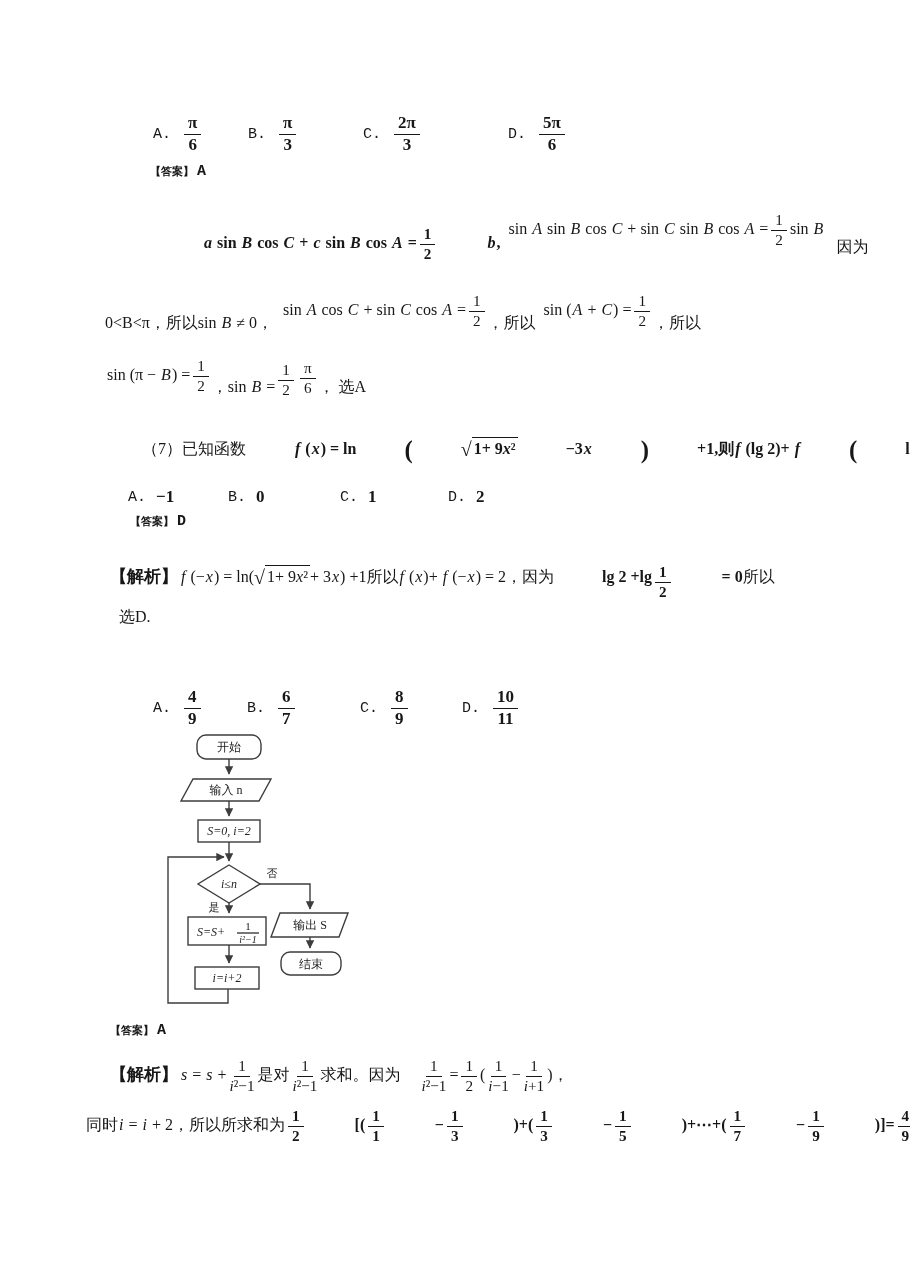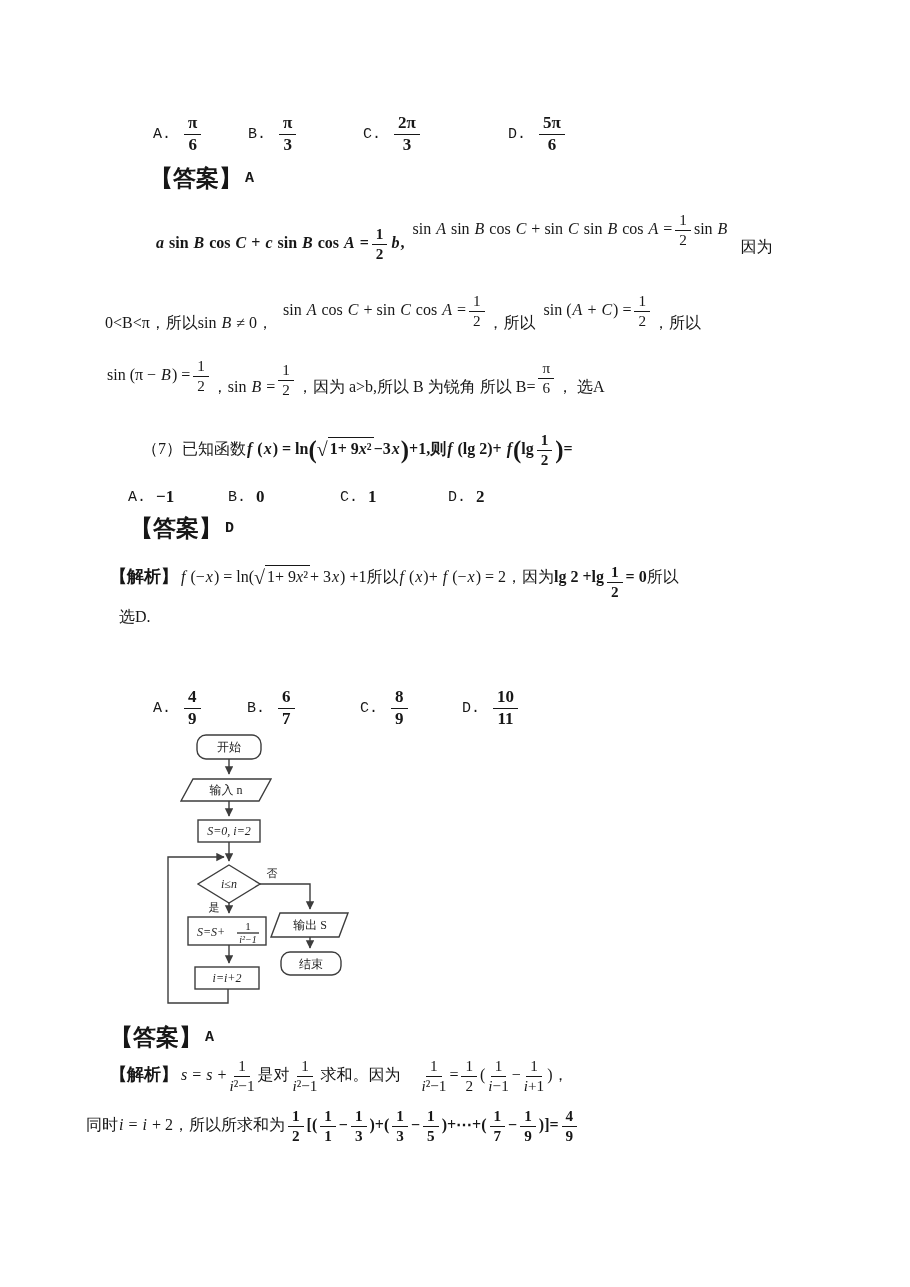--- a/index.html
+++ b/index.html
@@ -2,36 +2,36 @@
 <html><head>
 <meta charset="utf-8">
 <style>
   html,body{margin:0;padding:0;background:#e8e8e8;}
   .page{position:relative;width:910px;height:1287px;background:#ffffff;margin:0 auto;overflow:hidden;
         font-family:"Liberation Serif","DejaVu Serif",serif;color:#171717;}
   .line{position:absolute;white-space:nowrap;font-size:16px;line-height:1.35;}
   .tok{display:inline-block;}
   .math{font-family:"Liberation Serif","DejaVu Serif",serif;}
   .math i{font-style:italic;padding:0 1px;}
-  .b{font-weight:bold;}
+  .b{font-weight:bold;margin-left:48px;}
   .gap{display:inline-block;}
   .frac{display:inline-flex;flex-direction:column;align-items:center;vertical-align:middle;
         margin:0 3px;line-height:1.1;font-size:0.95em;text-align:center;}
   .frac .fn{border-bottom:1.4px solid currentColor;padding:0 4px 1px;display:block;}
   .frac .fd{padding-top:1px;display:block;}
   .sqrt{white-space:nowrap;}
   .sqrt .rsign{font-size:1.25em;vertical-align:-0.08em;}
   .sqrt .rad{display:inline-block;border-top:1.5px solid currentColor;padding:0 2px;}
   .bigp{display:inline-block;font-size:1.55em;line-height:0;vertical-align:-0.16em;}
   .optrow-item{position:absolute;display:flex;align-items:center;gap:10px;height:48px;}
   .olabel{font-family:"Liberation Mono","DejaVu Sans Mono",monospace;font-size:15px;}
   .optrow-item .frac{font-size:17px;font-weight:bold;}
   .optv{font-weight:bold;font-size:17px;}
   .ansline{position:absolute;display:flex;align-items:center;gap:3px;}
-  .anslabel{font-weight:bold;font-size:23px;}
+  .anslabel{font-weight:bold;font-size:11px;}
   .ansval{font-family:"Liberation Mono","DejaVu Sans Mono",monospace;font-size:15px;font-weight:bold;}
   .alabel{font-weight:bold;font-size:17px;margin-right:2px;}
   .flowchart{position:absolute;}
   .flowchart text{font-family:"Liberation Serif","DejaVu Serif",serif;}
 </style>
 </head>
 <body>
 
 <div class="page">
 
@@ -82,21 +82,21 @@
       </span><span class="tok">，所以</span><span class="gap" style="width: 8px;"></span><span class="tok math" style="position: relative; top: -13px;">sin (<i>A</i> + <i>C</i>) =</span><span class="frac" style="position: relative; top: -13px;">
         <span class="fn">1</span>
         <span class="fd">2</span>
       </span><span class="tok">，所以</span></div>
   <div class="line" style="left:107px;top:370px"><span class="tok math" style="position: relative; top: -12px;">sin (π − <i>B</i>) =</span><span class="frac" style="position: relative; top: -12px;">
         <span class="fn">1</span>
         <span class="fd">2</span>
       </span><span class="tok">，</span><span class="tok math">sin <i>B</i> =</span><span class="frac" style="position: relative; top: -8px;">
         <span class="fn">1</span>
         <span class="fd">2</span>
-      </span><span class="tok">，因为 a&gt;b,所以 B 为锐角  所以 B=</span><span class="frac" style="position: relative; top: -10px;">
+      </span><span class="frac" style="position: relative; top: -10px;">
         <span class="fn">π</span>
         <span class="fd">6</span>
       </span><span class="tok">， 选A</span></div>
 
   <div class="line" style="left:142px;top:432px"><span class="tok">（7）已知函数</span><span class="tok math b"><i>f</i> (<i>x</i>) = ln</span><span class="bigp b">(</span><span class="sqrt b"><span class="rsign">√</span><span class="rad">1+ 9<i>x</i>²</span></span><span class="tok math b">−3<i>x</i></span><span class="bigp b">)</span><span class="tok math b">+1,则<i>f</i> (lg 2)+ <i>f</i></span><span class="bigp b">(</span><span class="tok math b">lg</span><span class="frac b">
         <span class="fn">1</span>
         <span class="fd">2</span>
       </span><span class="bigp b">)</span><span class="tok math b">=</span></div>
 
   <div class="optrow-item" style="left:128px;top:483px;height:28px">

